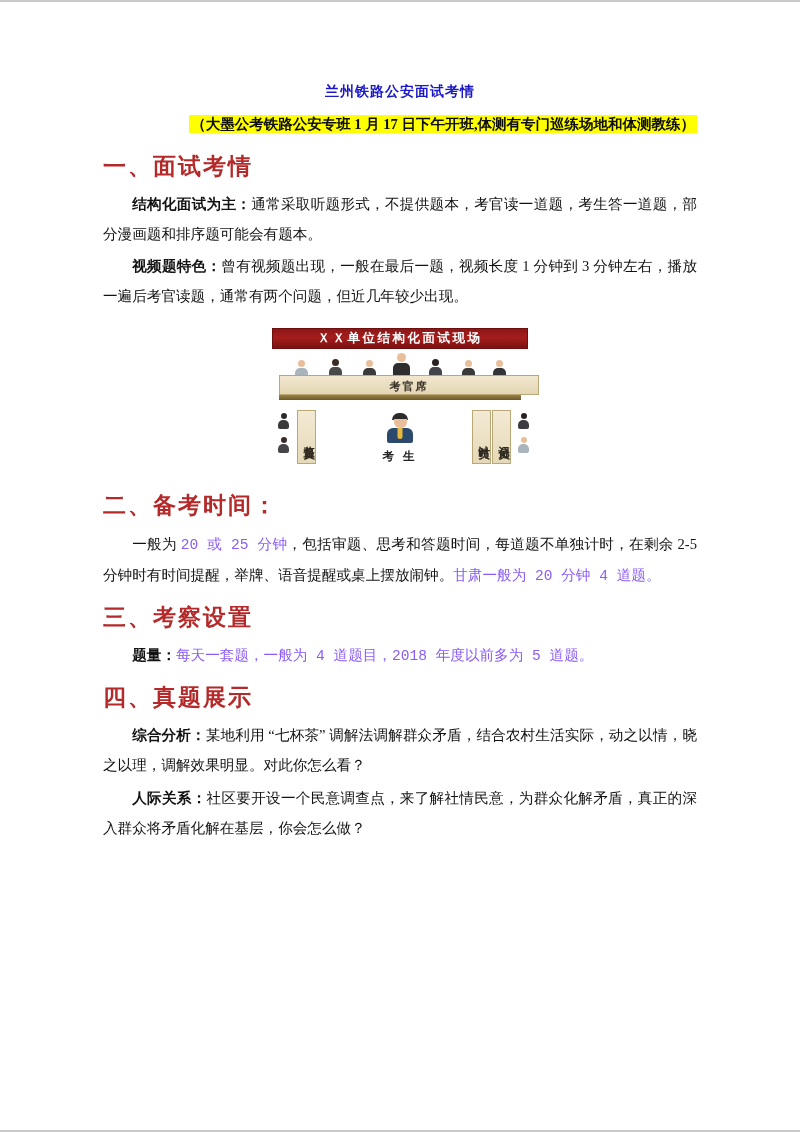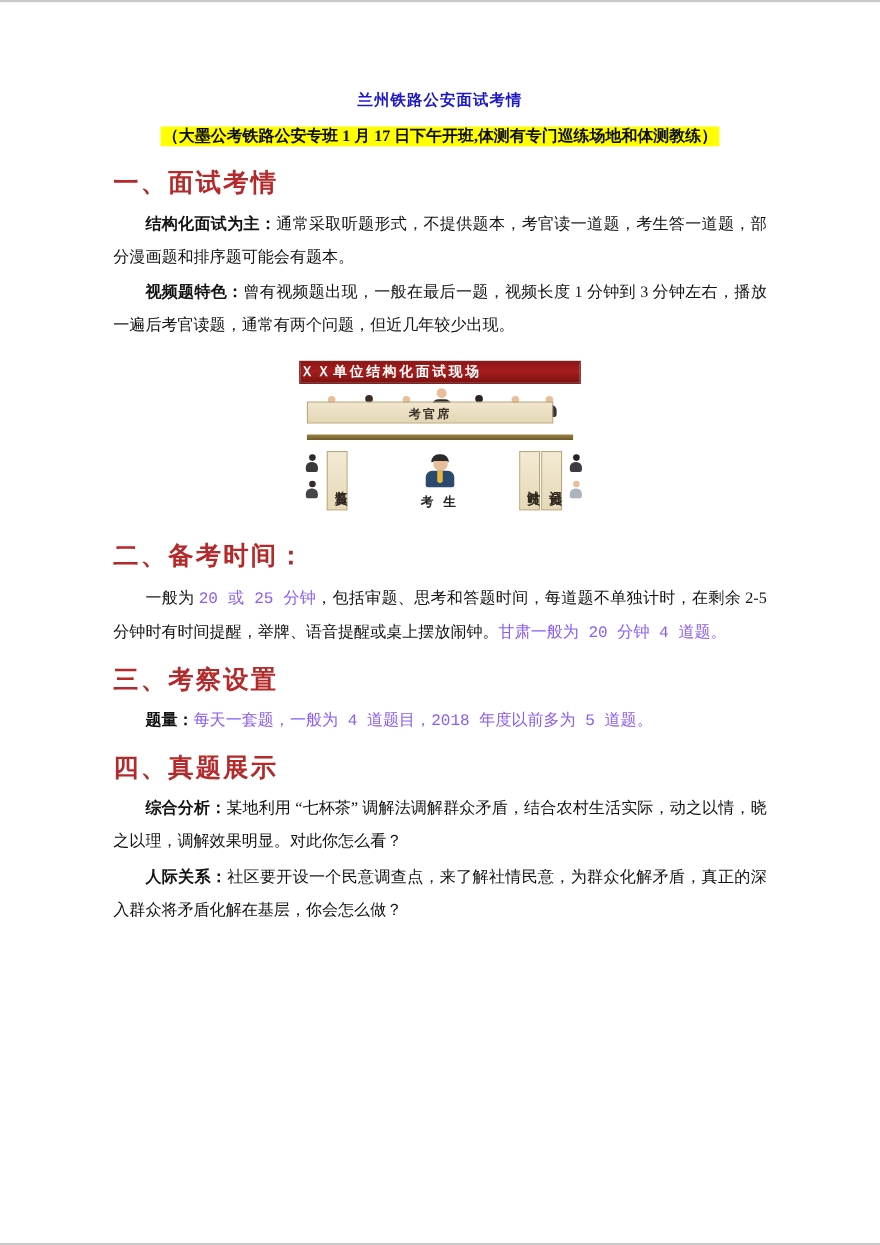--- a/index.html
+++ b/index.html
@@ -43,21 +43,21 @@
     color: #1a18c8;
     font-weight: bold;
     font-size: 14px;
     letter-spacing: 1px;
     line-height: 1.4;
     margin: 0 0 10px 0;
   }
 
   
   .subtitle-row {
-    text-align: center;
+    text-align: right;
     margin: 0 0 14px 0;
     line-height: 1.5;
   }
   .subtitle-hl {
     background: #ffff00;
     color: #0d0d0d;
     font-weight: bold;
     font-size: 14.5px;
     padding: 1px 2px;
     letter-spacing: 0px;
@@ -112,21 +112,21 @@
     top: 3px;
     width: 256px;
     height: 21px;
     background: linear-gradient(180deg, #8e1616 0%, #a61d1d 45%, #7c1111 100%);
     border: 1px solid #6d0f0f;
     box-sizing: border-box;
     color: #ffffff;
     font-weight: bold;
     font-size: 12.5px;
     letter-spacing: 2.5px;
-    text-align: left;
+    text-align: center;
     line-height: 19px;
   }
   .judge-row {
     position: absolute;
     left: 45px;
     top: 28px;
     width: 212px;
     height: 26px;
   }
   .person {
@@ -144,22 +144,22 @@
     border-radius: 5px 5px 2px 2px;
     margin: 0 auto;
   }
   .p-big .p-head { width: 9px; height: 9px; }
   .p-big .p-body { width: 17px; height: 14px; }
   .p-big { width: 17px; }
 
   .desk {
     position: absolute;
     left: 29px;
-    top: 40px;
-    width: 224px;
+    top: 50px;
+    width: 260px;
     height: 20px;
     background: linear-gradient(180deg,#f1e7ce 0%, #e4d6b4 100%);
     border: 1px solid #b9a778;
     box-sizing: border-box;
     text-decoration: underline;
   }
   .desk-label {
     position: absolute;
     left: 0; right: 0;
     top: 3px;

